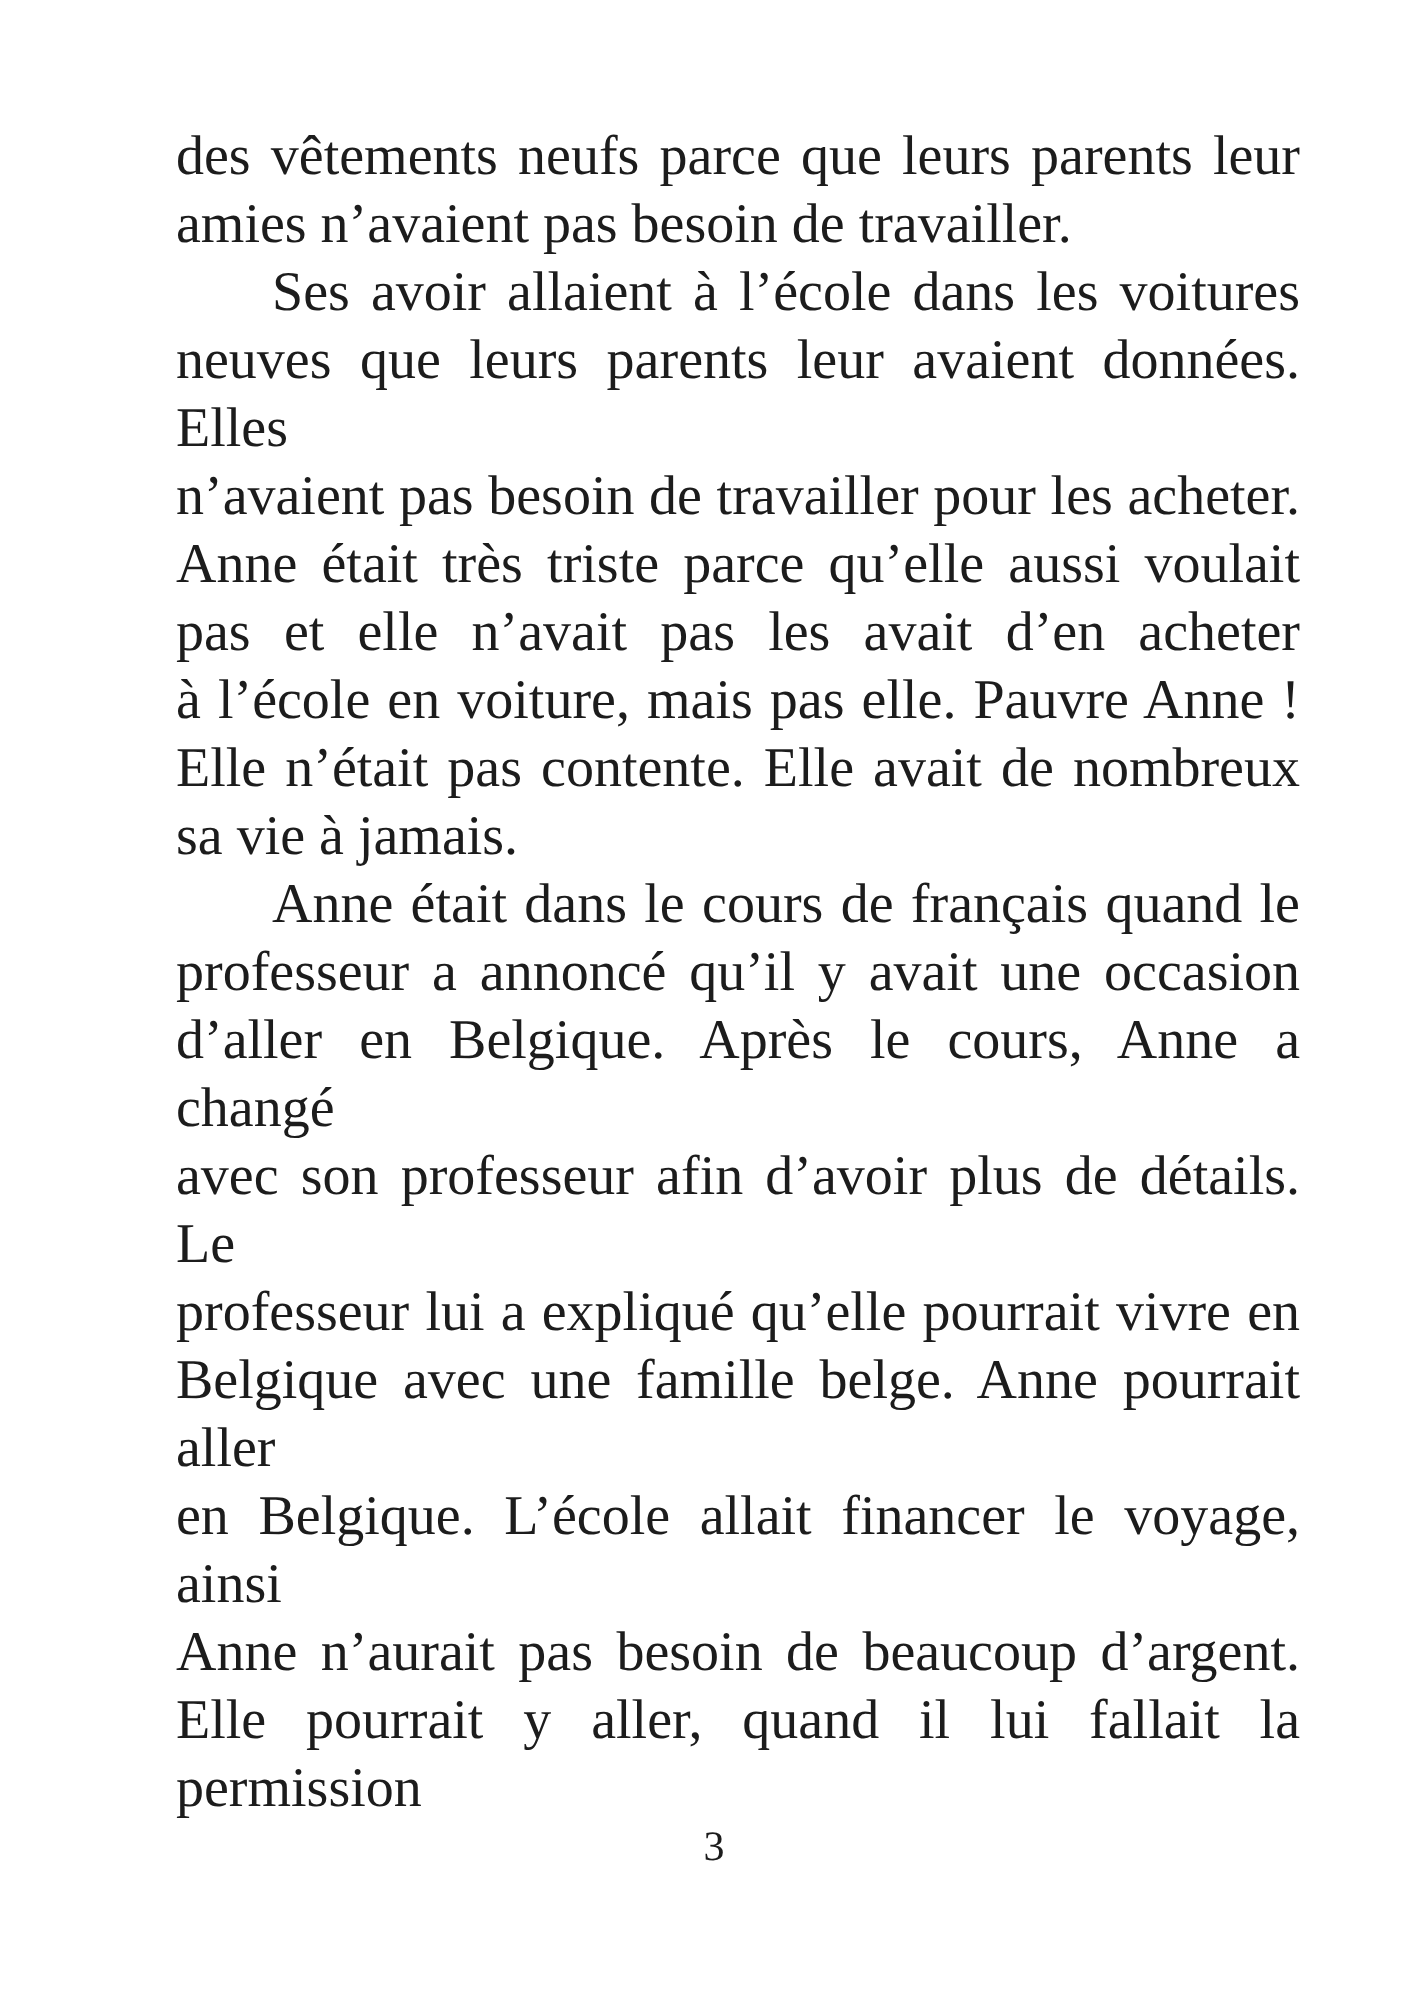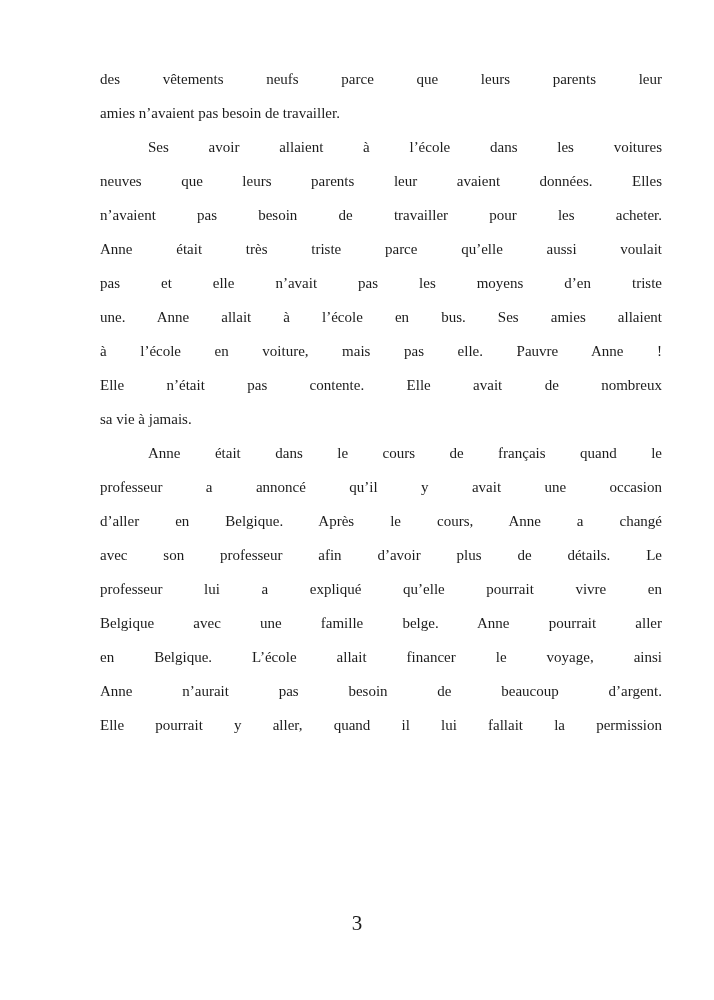--- a/index.html
+++ b/index.html
@@ -13,23 +13,22 @@
     position: relative;
     overflow: hidden;
     font-family: "Liberation Serif", serif;
     color: #1c1c1c;
   }
   .text-block {
     position: absolute;
     left: 88px;
     top: 62px;
     width: 562px;
-    font-size: 15px;
+    font-size: 28px;
     line-height: 34px;
-    margin-left: 12px;
   }
   .line {
     text-align: justify;
     text-align-last: justify;
     white-space: normal;
   }
   .line.para-end {
     text-align-last: left;
   }
   .line.indent {
@@ -49,22 +48,21 @@
 </head>
 <body>
 
 <main class="text-block">
     <div class="line">des vêtements neufs parce que leurs parents leur</div>
     <div class="line para-end">amies n’avaient pas besoin de travailler.</div>
     <div class="line indent">Ses avoir allaient à l’école dans les voitures</div>
     <div class="line">neuves que leurs parents leur avaient données. Elles</div>
     <div class="line">n’avaient pas besoin de travailler pour les acheter.</div>
     <div class="line">Anne était très triste parce qu’elle aussi voulait</div>
-    <div class="line">pas et elle n’avait pas les moyens d’en triste</div>
-    <div class="line">une. Anne allait à l’école en bus. Ses amies allaient</div>
+    <div class="line">pas et elle n’avait pas les avait d’en acheter</div>
     <div class="line">à l’école en voiture, mais pas elle. Pauvre Anne !</div>
     <div class="line">Elle n’était pas contente. Elle avait de nombreux</div>
     <div class="line para-end">sa vie à jamais.</div>
     <div class="line indent">Anne était dans le cours de français quand le</div>
     <div class="line">professeur a annoncé qu’il y avait une occasion</div>
     <div class="line">d’aller en Belgique. Après le cours, Anne a changé</div>
     <div class="line">avec son professeur afin d’avoir plus de détails. Le</div>
     <div class="line">professeur lui a expliqué qu’elle pourrait vivre en</div>
     <div class="line">Belgique avec une famille belge. Anne pourrait aller</div>
     <div class="line">en Belgique. L’école allait financer le voyage, ainsi</div>

